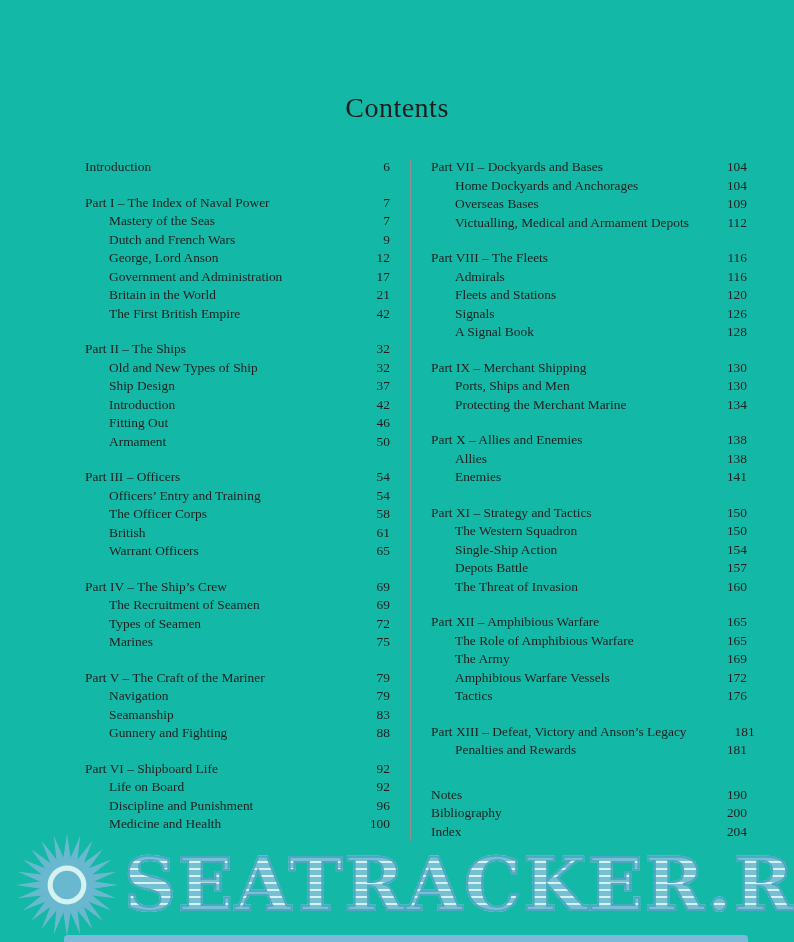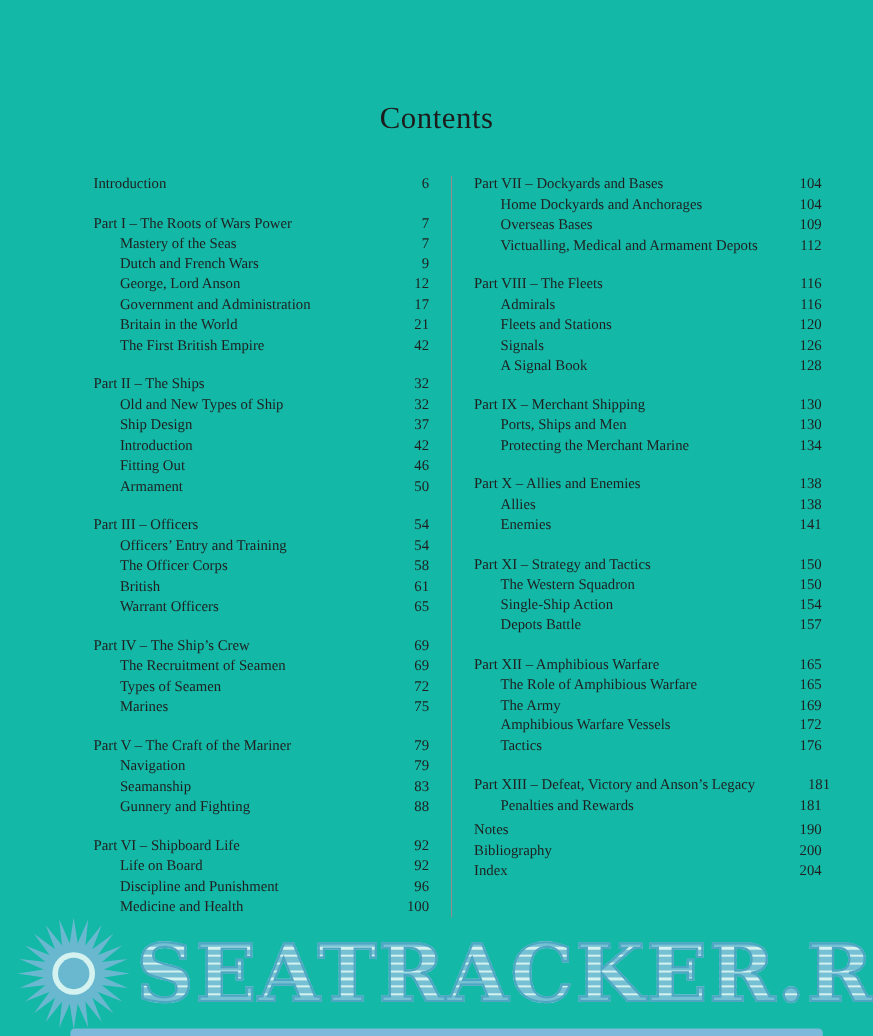--- a/index.html
+++ b/index.html
@@ -45,21 +45,21 @@
   .toc-row {
     display: flex;
     justify-content: space-between;
     font-size: 13.4px;
     line-height: 18.5px;
     white-space: nowrap;
   }
   .toc-row.bold { font-weight: normal; gap: 40px; }
   .toc-row.sub .lbl { padding-left: 24px; }
   .pg { margin-left: 8px; }
-  .end-matter { margin-top: 4px; }
+  .end-matter { margin-top: 26px; }
 
   .watermark {
     position: absolute;
     left: 16px;
     bottom: 6px;
     display: flex;
     align-items: center;
     gap: 6px;
     opacity: 0.82;
     pointer-events: none;
@@ -97,21 +97,21 @@
   <div class="columns">
     <div class="col-left" id="left-sections">
         <div class="toc-section">
           <div class="toc-row bold">
             <span class="lbl">Introduction</span>
             <span class="pg">6</span>
           </div>
         </div>
         <div class="toc-section">
           <div class="toc-row bold">
-            <span class="lbl">Part I – The Roots of Wars Power</span>
+            <span class="lbl">Part I – The Index of Naval Power</span>
             <span class="pg">7</span>
           </div>
           <div class="toc-row sub">
             <span class="lbl">Mastery of the Seas</span>
             <span class="pg">7</span>
           </div>
           <div class="toc-row sub">
             <span class="lbl">Dutch and French Wars</span>
             <span class="pg">9</span>
           </div>
@@ -315,20 +315,24 @@
               <span class="lbl">The Western Squadron</span>
               <span class="pg">150</span>
             </div>
             <div class="toc-row sub">
               <span class="lbl">Single-Ship Action</span>
               <span class="pg">154</span>
             </div>
             <div class="toc-row sub">
               <span class="lbl">Depots Battle</span>
               <span class="pg">157</span>
+            </div>
+            <div class="toc-row sub">
+              <span class="lbl">The Threat of Invasion</span>
+              <span class="pg">160</span>
             </div>
           </div>
           <div class="toc-section">
             <div class="toc-row bold">
               <span class="lbl">Part XII – Amphibious Warfare</span>
               <span class="pg">165</span>
             </div>
             <div class="toc-row sub">
               <span class="lbl">The Role of Amphibious Warfare</span>
               <span class="pg">165</span>

